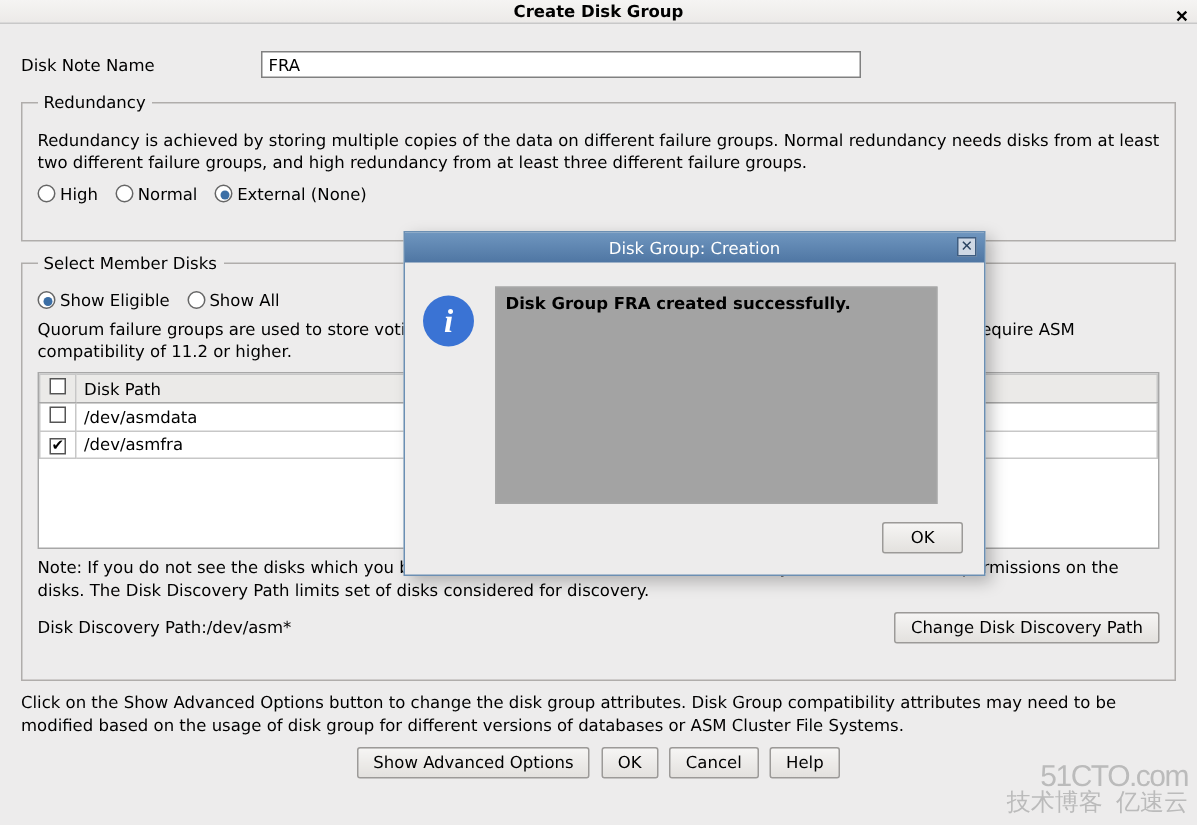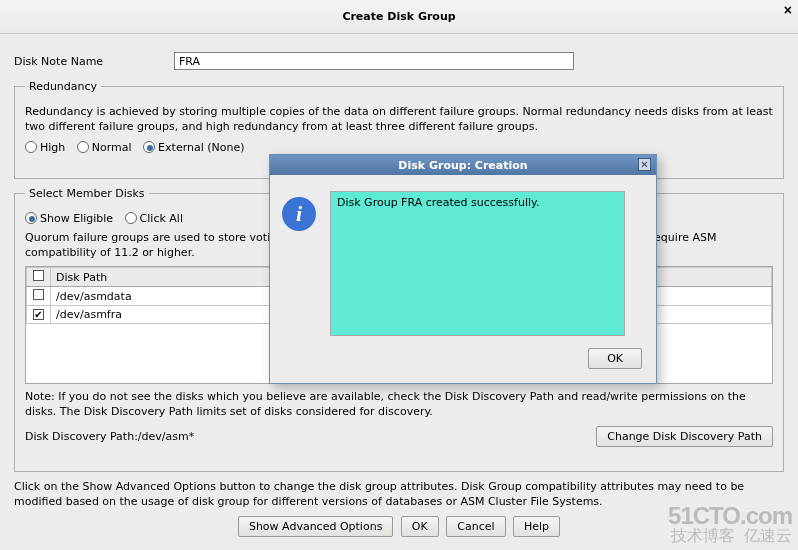--- a/index.html
+++ b/index.html
@@ -10,21 +10,21 @@
     color: #000;
     background: #edecec;
     width: 798px;
     height: 550px;
     overflow: hidden;
     position: relative;
   }
   .titlebar {
     background: linear-gradient(#f5f4f3, #eceae8);
     border-bottom: 1px solid #c8c8c8;
-    height: 34px;
+    height: 16px;
     display: flex;
     align-items: center;
     justify-content: center;
     position: relative;
     font-weight: bold;
   }
   .titlebar .close-x {
     position: absolute;
     right: 6px;
     top: 2px;
@@ -129,21 +129,21 @@
     position: absolute;
     left: 269px; top: 154px;
     width: 388px;
     border: 1px solid #6b8fb3;
     background: #edecec;
     box-shadow: 4px 4px 10px rgba(0,0,0,0.25);
   }
   .modal-title {
     background: linear-gradient(#6f96bf, #4f76a3);
     color: #fff;
-    font-weight: bold;
+    font-weight: normal;
     height: 20px;
     display: flex;
     align-items: center;
     justify-content: center;
     position: relative;
   }
   .modal-title .mclose {
     position: absolute;
     right: 5px; top: 3px;
     width: 13px; height: 13px;
@@ -168,40 +168,41 @@
     font-weight: bold;
     font-style: italic;
     font-size: 22px;
     display: flex;
     align-items: center;
     justify-content: center;
     margin-top: 6px;
     flex-shrink: 0;
   }
   .msgbox {
-    background: #5eead4;
+    background: #a3a3a3;
     border: 1px solid #a7a7a7;
     width: 295px;
     height: 145px;
     padding: 4px 6px;
+    font-weight: bold;
   }
   .modal-foot {
     text-align: right;
     padding: 6px 14px 14px 14px;
   }
   .watermark {
     position: absolute;
     right: 6px; bottom: 6px;
     font-family: Arial, sans-serif;
     color: #bbb;
     text-align: right;
     line-height: 1;
     pointer-events: none;
   }
-  .watermark .big { font-size: 24px; font-weight: 700; letter-spacing: -1px; }
+  .watermark .big { font-size: 20px; font-weight: 400; letter-spacing: -1px; }
   .watermark .small { font-size: 16px; }
 </style>
 </head>
 <body>
 
 <div class="titlebar">
   <span>Create Disk Group</span>
   <span class="close-x">×</span>
 </div>
 
@@ -219,21 +220,21 @@
       <label><span class="radio"></span><span>High</span></label>
       <label><span class="radio"></span><span>Normal</span></label>
       <label><span class="radio sel"></span><span>External (None)</span></label>
     </div>
   </fieldset>
 
   <fieldset>
     <legend>Select Member Disks</legend>
     <div class="radio-row">
       <label><span class="radio sel"></span><span>Show Eligible</span></label>
-      <label><span class="radio"></span><span>Click All</span></label>
+      <label><span class="radio"></span><span>Show All</span></label>
     </div>
     <div class="note">Quorum failure groups are used to store voting files in extended clusters and do not contain any user data. They require ASM compatibility of 11.2 or higher.</div>
 
     <div class="tablewrap">
       <table>
         <tbody>
             <tr>
           <th class="chk"><span class="chkbox"></span></th>
           <th>Disk Path</th>
           <th style="width:170px"></th>

